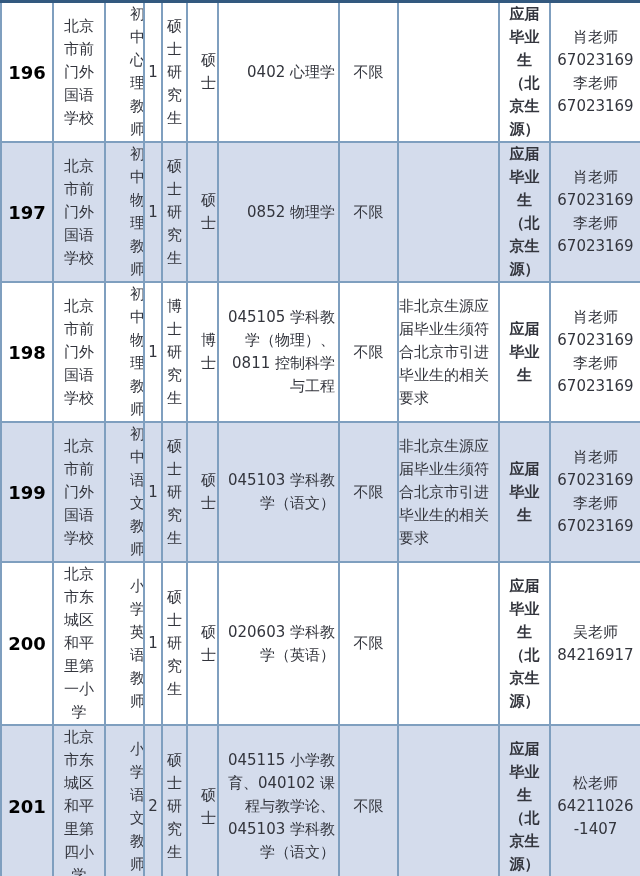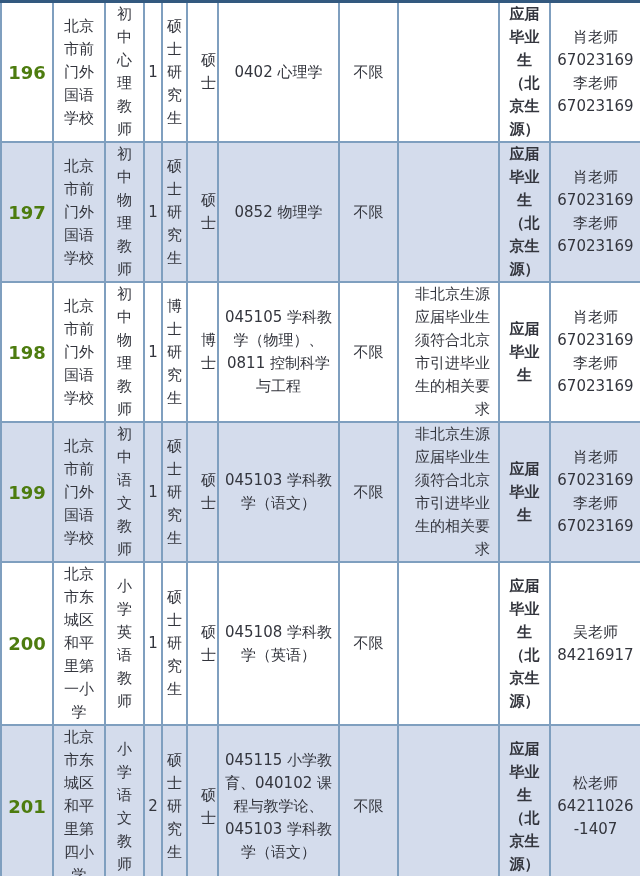--- a/index.html
+++ b/index.html
@@ -28,27 +28,27 @@
     word-break:normal;
   }
   .tbl tr:nth-child(even){background:#d4dcec;}
   .tbl tr:nth-child(odd){background:#ffffff;}
   .tbl tr:nth-child(1){height:139px;}
   .tbl tr:nth-child(2){height:138px;}
   .tbl tr:nth-child(3){height:137px;}
   .tbl tr:nth-child(4){height:140px;}
   .tbl tr:nth-child(5){height:157px;}
   .tbl tr:nth-child(6){height:159px;}
-  td.c-seq{font-weight:bold;font-size:18px;color:#4d7c0f;}
+  td.c-seq{font-weight:bold;font-size:18px;color:#000000;}
   td.c-school{padding:0 4px;margin-left:42px;}
-  td.c-pos{padding:0 11px;}
+  td.c-pos{padding:0 24px;}
   td.c-edu{padding:0 2px;}
   td.c-deg{padding:0 13px;}
-  td.c-major{text-align:center;padding:0 3px;}
-  td.c-req{text-align:right;padding:0 8px;}
+  td.c-major{text-align:right;padding:0 3px;}
+  td.c-req{text-align:left;padding:0 0;}
   td.c-src{padding:0 4px;font-weight:bold;}
   td.c-contact{white-space:pre-line;padding:0 4px;}
 </style>
 </head>
 <body>
 
 <div class="page">
   <table class="tbl">
     <colgroup>
       <col style="width:52px">
@@ -128,21 +128,21 @@
 李老师
 67023169</td>
   </tr>
         <tr>
     <td class="c-seq">200</td>
     <td class="c-school">北京市东城区和平里第一小学</td>
     <td class="c-pos">小学英语教师</td>
     <td class="c-cnt">1</td>
     <td class="c-edu">硕士研究生</td>
     <td class="c-deg">硕士</td>
-    <td class="c-major">045108 学科教学（英语）</td>
+    <td class="c-major">020603 学科教学（英语）</td>
     <td class="c-gender">不限</td>
     <td class="c-req"></td>
     <td class="c-src">应届毕业生（北京生源）</td>
     <td class="c-contact">吴老师
 84216917</td>
   </tr>
         <tr>
     <td class="c-seq">201</td>
     <td class="c-school">北京市东城区和平里第四小学</td>
     <td class="c-pos">小学语文教师</td>

